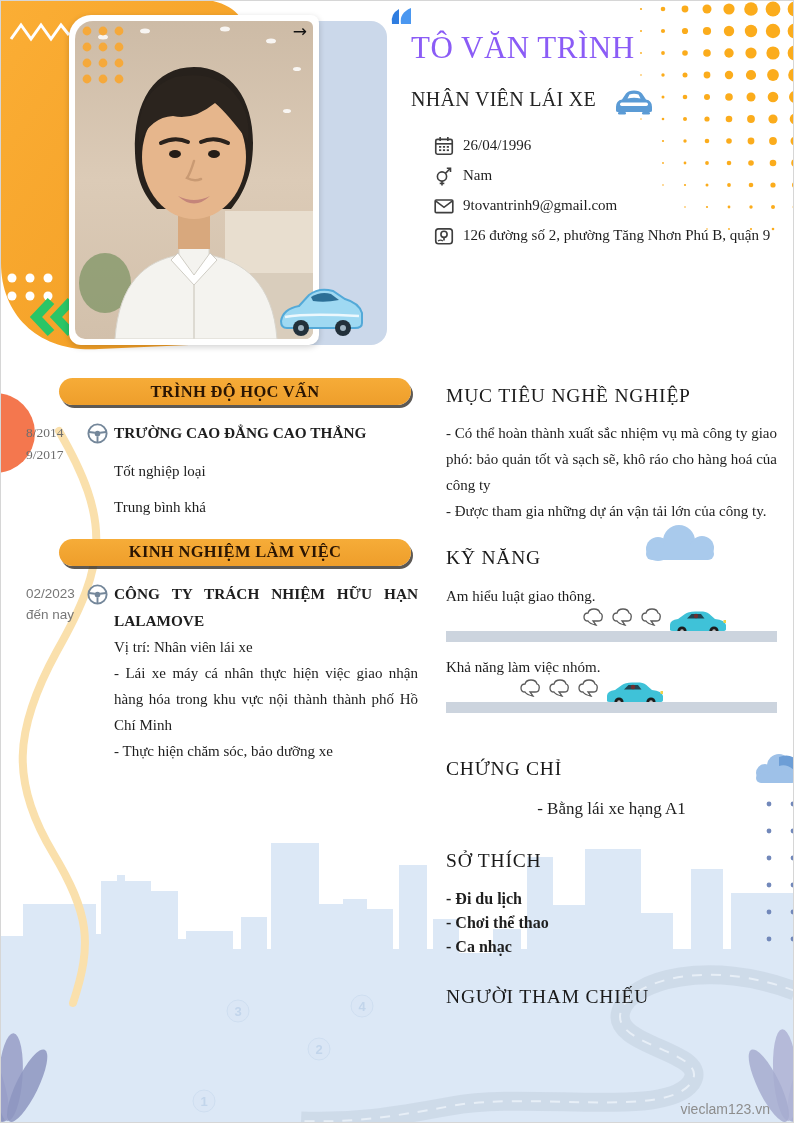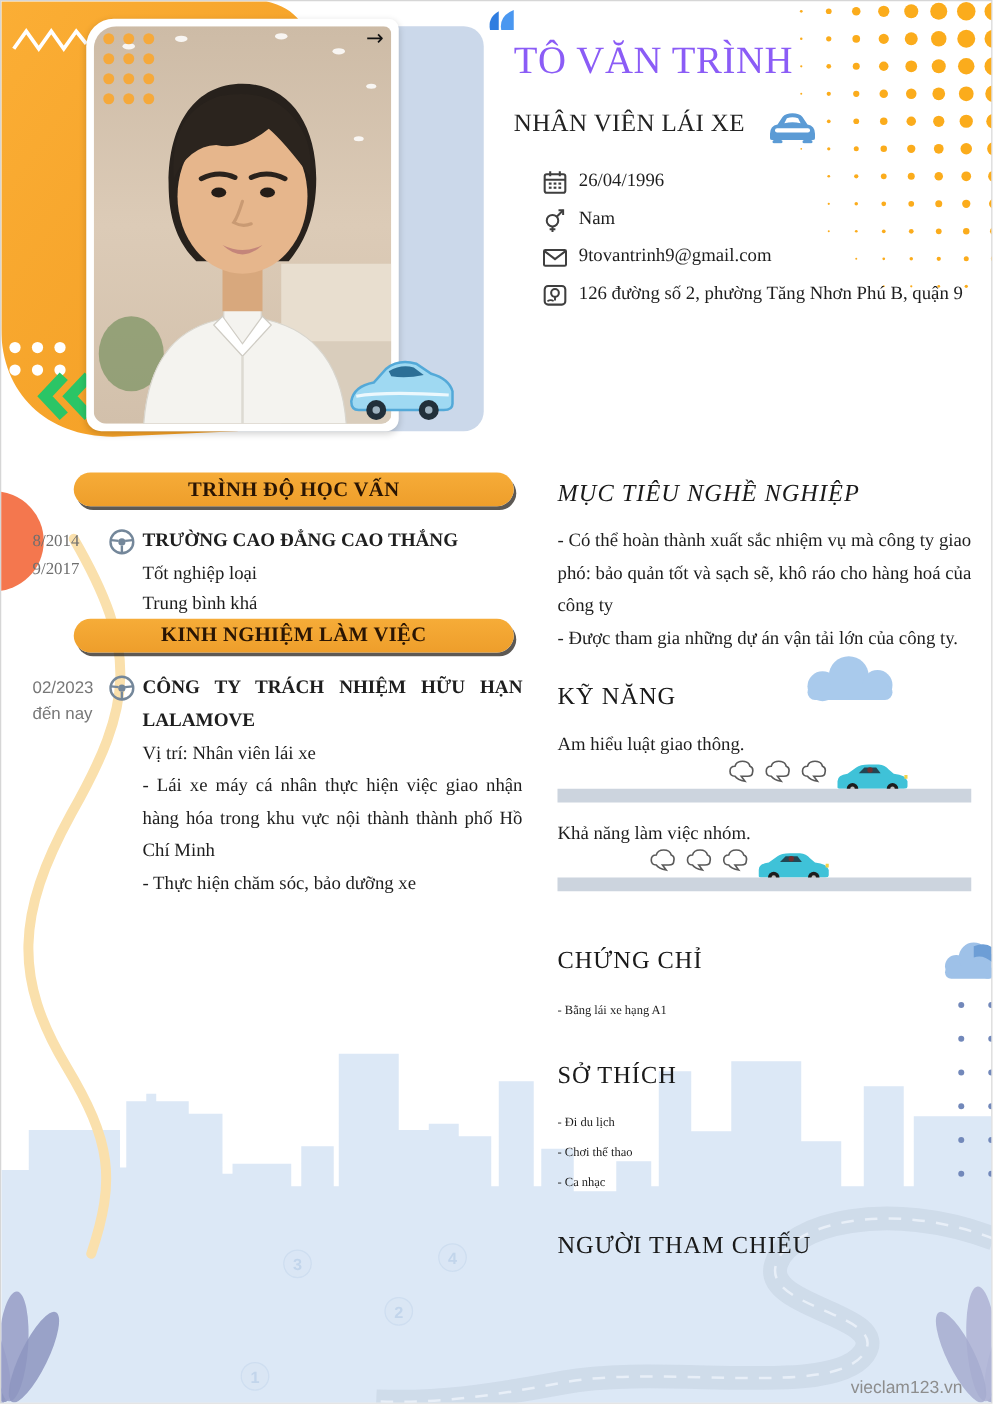--- a/index.html
+++ b/index.html
@@ -22,46 +22,46 @@
   .c-ic{flex:0 0 22px;height:22px;margin-top:0;}
   
   .colL{left:25px;top:377px;width:392px;}
   .pill{margin-left:33px;width:352px;height:27px;border-radius:14px;box-sizing:border-box;
         background:linear-gradient(180deg,#f6ac38,#ee9e2b);
         box-shadow:2px 3px 0 rgba(48,42,36,.78);
         display:flex;align-items:center;justify-content:center;
         font-weight:bold;font-size:16.5px;color:#2a1503;letter-spacing:.3px;}
   .entry{display:grid;grid-template-columns:60px 28px 1fr;margin-top:16px;}
   .pill + .entry{margin-top:15px;}
-  .pill.second{}
+  .pill.second{margin-top:20px;}
   .edate{font-size:13.5px;color:#6e6e6e;line-height:1.6;padding-top:2px;}
   .edate.sans{font-family:"Liberation Sans","DejaVu Sans",sans-serif;color:#777;}
   .ewheel{padding-top:2px;}
   .ebody{font-size:15px;}
   .ebody .bold{font-weight:bold;font-size:15.3px;line-height:1.75;text-align:justify;}
   .ebody p{margin:0;line-height:26px;}
   .ebody .just{text-align:justify;}
-  .edu-line{line-height:24px;}
+  .edu-line{line-height:24px;margin-top:12px;}
   
   .colR{left:445px;top:377px;width:331px;}
   .colR h2{margin:0;font-size:19.5px;font-weight:400;letter-spacing:.8px;color:#1a1a1a;line-height:1.25;}
-  .colR .h-obj{margin-top:6px;font-style:italic;}
+  .colR .h-obj{margin-top:6px;}
   .colR .h-skill{margin-top:22px;}
   .colR .h-cert{margin-top:44px;}
   .colR .h-hobby{margin-top:28px;}
   .colR .h-ref{margin-top:26px;}
   .obj-text{margin-top:12px;}
   .obj-text p{margin:0;text-align:justify;font-size:15px;line-height:26px;}
   .skill-label{margin-top:15px;font-size:15px;line-height:20px;}
   .skill-road{position:relative;height:36px;}
   .road-bar{position:absolute;left:0;right:0;bottom:0;height:11px;background:#ccd4de;}
   .car-group{position:absolute;bottom:6px;display:flex;align-items:flex-end;gap:7px;}
   .car-group .puff{margin-bottom:9px;}
-  .simple-list p{margin:0;font-size:10px;line-height:24px;}
-  .cert-item{margin-top:16px;font-size:10px;line-height:24px;}
+  .simple-list p{margin:0;font-size:16px;line-height:24px;font-weight:bold;}
+  .cert-item{margin-top:16px;font-size:17px;line-height:24px;text-align:center;}
   .hobby-list{margin-top:13px;}
   .ref-lines{margin-top:13px;}
   .ref-lines p{margin:0;font-size:15px;line-height:28px;}
   
   .watermark{right:23px;bottom:5px;font-family:"Liberation Sans","DejaVu Sans",sans-serif;
              font-size:14px;color:#8d8d8d;}
   .salmon-circle{left:-46px;top:392px;width:80px;height:80px;border-radius:50%;background:#f4774e;}
 </style>
 </head>
 <body>

